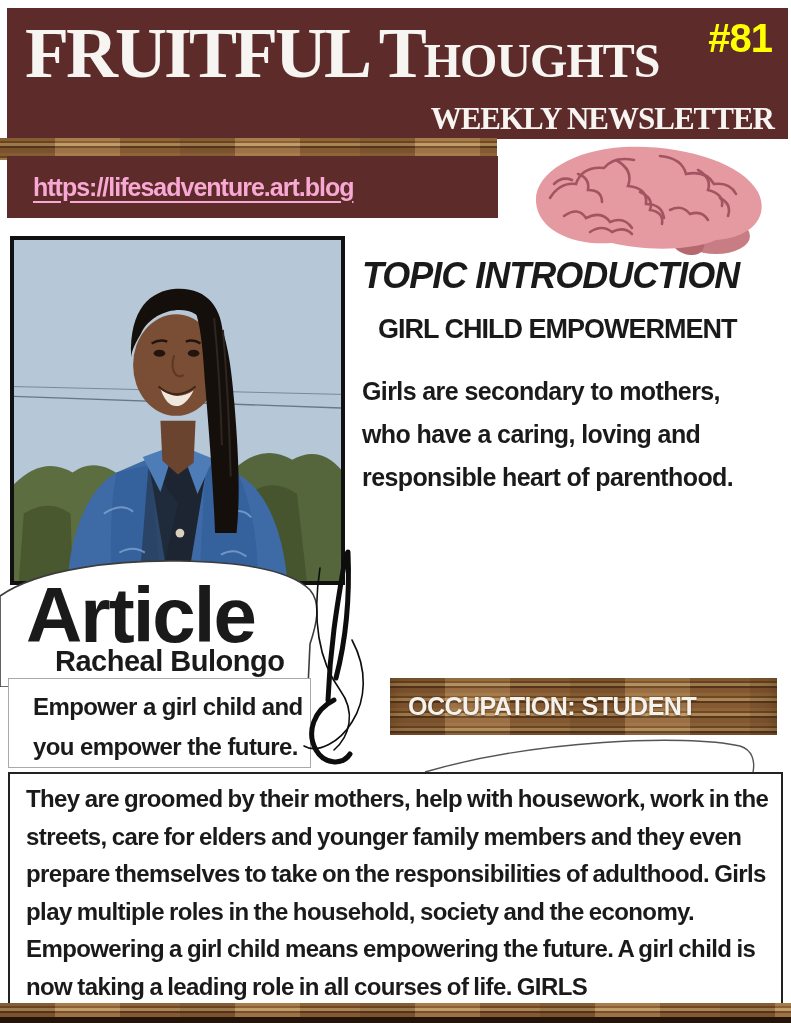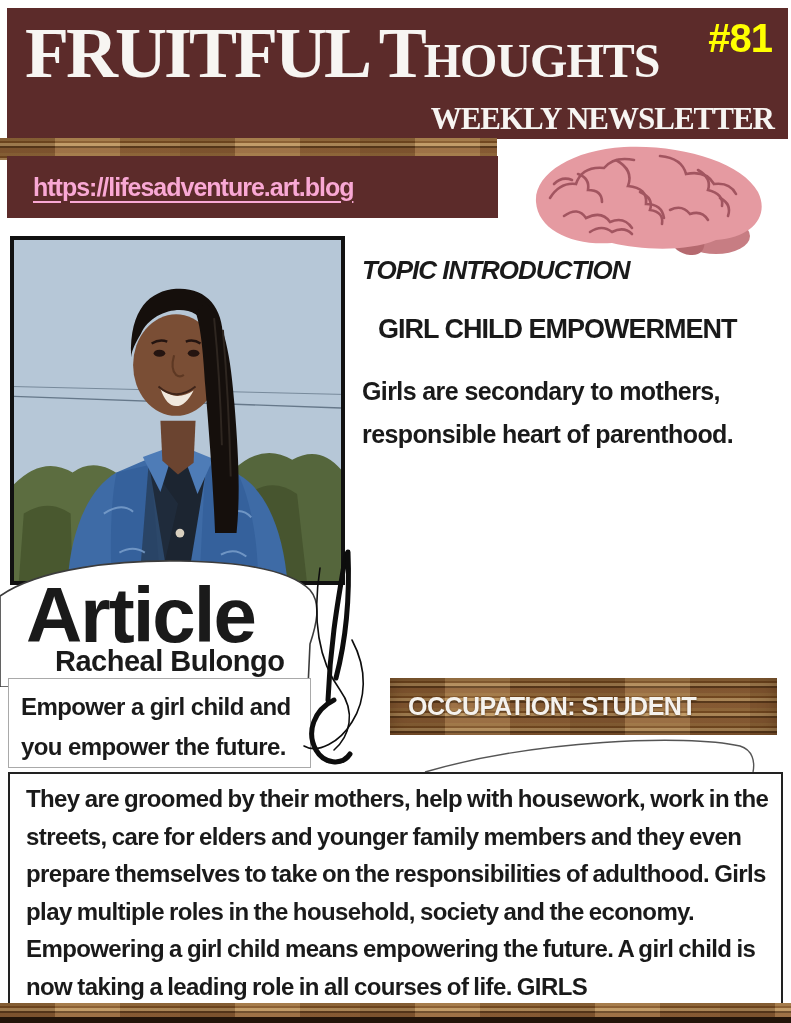--- a/index.html
+++ b/index.html
@@ -55,21 +55,21 @@
   .brain{ position:absolute; left:520px; top:140px; width:258px; height:116px; }
   
   .photo{
     position:absolute; left:10px; top:236px; width:335px; height:349px;
     border:4px solid #111; background:#b6c6d6;
   }
   .photo svg{ display:block; width:100%; height:100%; }
   
   .topic-heading{
     position:absolute; left:362px; top:255px;
-    font-weight:bold; font-style:italic; font-size:26px; letter-spacing:-1px;
+    font-weight:bold; font-style:italic; font-size:36px; letter-spacing:-1px;
   }
   .topic-title{
     position:absolute; left:378px; top:314px;
     font-weight:bold; font-size:27px; letter-spacing:-1px;
   }
   .intro{
     position:absolute; left:362px; top:370px; width:420px;
     font-weight:bold; font-size:25px; letter-spacing:-0.6px; line-height:43px;
   }
   
@@ -77,21 +77,21 @@
   .article-label{
     position:absolute; left:26px; top:570px;
     font-weight:bold; font-size:78px; letter-spacing:-2px;
   }
   .author{
     position:absolute; left:55px; top:645px;
     font-weight:bold; font-size:29px; letter-spacing:-0.5px;
   }
   .quote-box{
     position:absolute; left:8px; top:678px; width:303px; height:90px;
-    background:#fff; border:1px solid #a9a9a9; padding:8px 0 0 12px;
+    background:#fff; border:1px solid #a9a9a9; padding:8px 0 0 24px;
     font-weight:bold; font-size:24px; letter-spacing:-0.6px; line-height:40px;
     z-index:3;
   }
   .squiggle{ position:absolute; left:290px; top:540px; width:90px; height:245px; z-index:6; }
   
   .occupation{
     position:absolute; left:390px; top:678px; width:387px; height:57px;
     display:flex; align-items:center;
     box-shadow:inset 0 0 18px rgba(40,20,5,0.35);
   }
@@ -194,20 +194,21 @@
       <path d="M120,120 C118,70 140,52 166,50 C196,48 214,68 214,100 L214,126 C208,96 198,82 186,76 C170,66 140,74 130,96 C124,106 121,112 120,120 Z" fill="#150f0c"></path>
       <path d="M196,64 C216,80 222,120 226,170 C230,220 232,260 228,300 L206,300 C204,250 200,200 196,150 C194,120 192,90 186,74 Z" fill="#150f0c"></path>
       <path d="M205,80 q6,60 8,130 M214,92 q6,70 8,150" stroke="#2e2620" stroke-width="2" fill="none"></path>
     </svg>
   </div>
 
   <div class="topic-heading">TOPIC INTRODUCTION</div>
   <div class="topic-title">GIRL CHILD EMPOWERMENT</div>
   <div class="intro">
     <div>Girls are secondary to mothers,</div>
+    <div>who have a caring, loving and</div>
     <div>responsible heart of parenthood.</div>
   </div>
 
   <svg class="bubble-svg" viewBox="0 0 370 135">
     <path d="M0,44 C40,16 120,8 180,9 C250,10 292,20 310,38 C322,52 316,74 310,92 L308,135 L0,135 Z" fill="#ffffff" stroke="#3c3c3c" stroke-width="1.6"></path>
   </svg>
   <div class="article-label">Article</div>
   <div class="author">Racheal Bulongo</div>
 
   <div class="quote-box">

